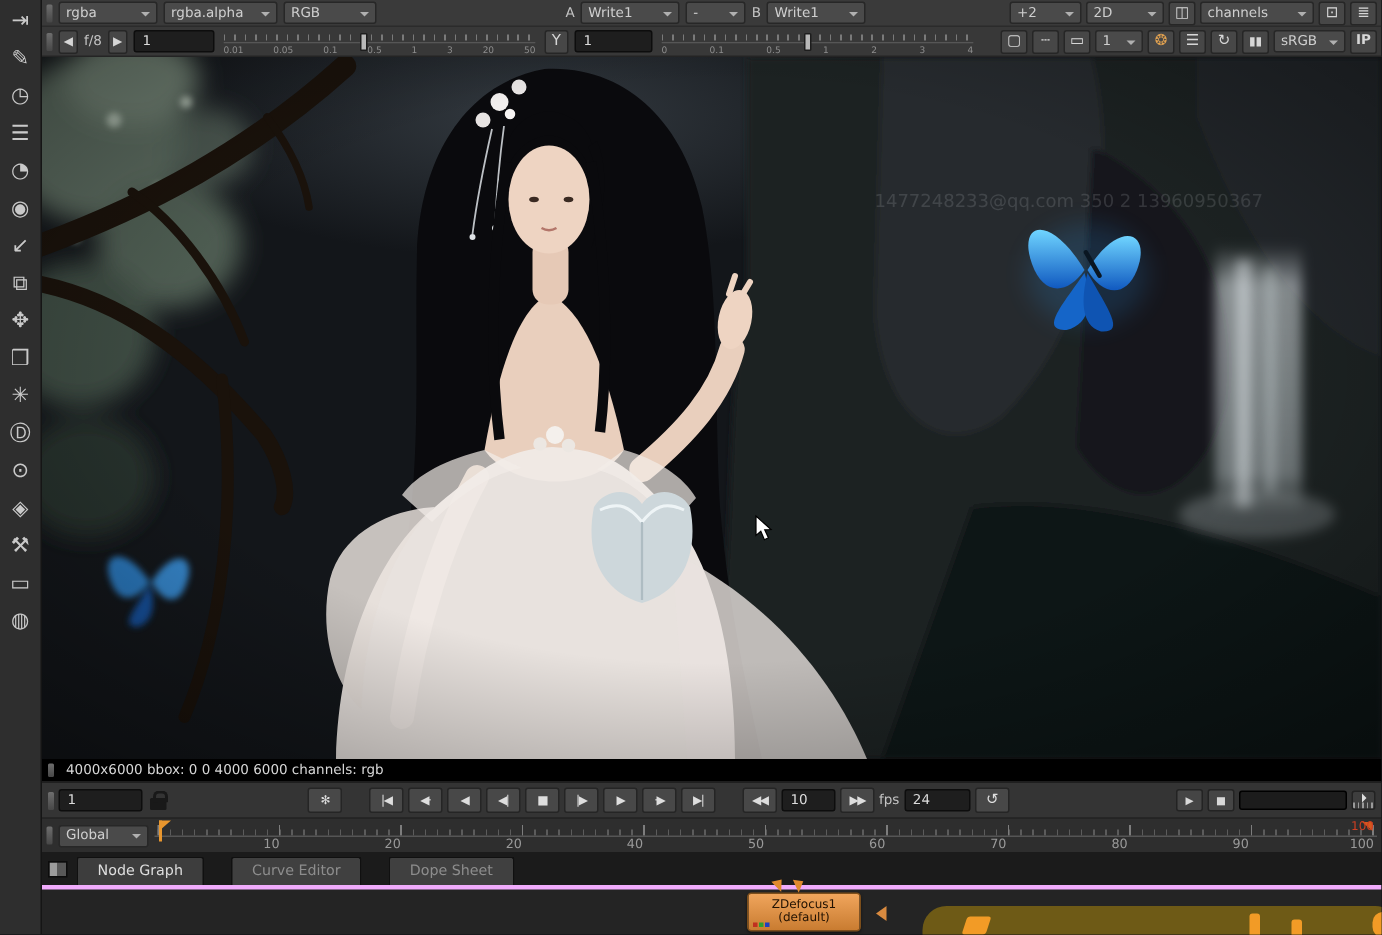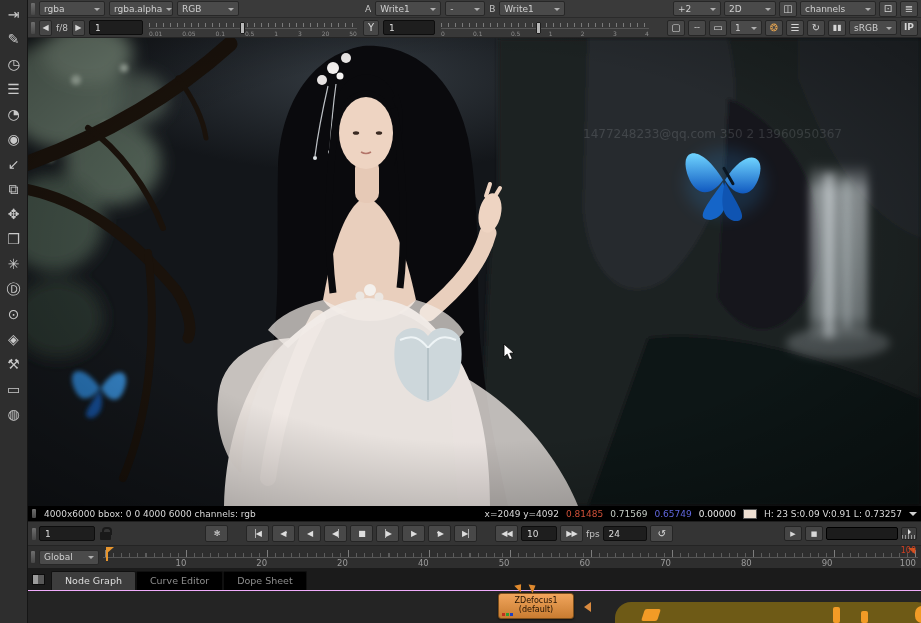--- a/index.html
+++ b/index.html
@@ -110,27 +110,27 @@
     border-top:7px solid #e8962e; border-right:8px solid transparent; }
   .playhead::after { content:""; position:absolute; left:0; top:-7px; width:2px; height:14px; background:#e8962e; }
   .end-flag { position:absolute; right:3px; top:2px; width:0; height:0;
     border-top:6px solid #d3591f; border-left:7px solid transparent; }
   .end-num { position:absolute; right:5px; top:0; font-size:8px; color:#cf3f22; }
 
   
   .tabbar { height:22px; background:#1b1b1b; display:flex; align-items:flex-end; gap:2px; padding:0 4px; }
   .pane-ico { width:13px; height:11px; margin:0 4px 5px 0; border:1px solid #0c0c0c;
     background:linear-gradient(to right,#9c9c9c 45%,#585858 45%); flex:none; }
-  .tabs { display:flex; gap:0; align-items:flex-end; }
-  .tab { height:19px; padding:3px 13px 0; font-size:9.5px; color:#8d8d8d; background:#000000;
+  .tabs { display:flex; gap:18px; align-items:flex-end; }
+  .tab { height:19px; padding:3px 13px 0; font-size:9.5px; color:#8d8d8d; background:#404040;
     border:1px solid #101010; border-bottom:none; border-radius:2px 2px 0 0; }
   .tab.active { background:#3d3d3d; color:#dedede; }
 
   
-  .nodegraph { position:relative; flex:none; height:33px; background:#242424; border-top:1px solid #f0abfc; overflow:visible; }
+  .nodegraph { position:relative; flex:none; height:33px; background:#242424; border-top:3px solid #f0abfc; overflow:visible; }
   .node {
     position:absolute; left:470px; top:2px; width:76px; height:26px;
     background:linear-gradient(#f0a55c,#c97c31); border:1px solid #7c4e1b; border-radius:3px;
     color:#221202; font-size:8px; line-height:1.15; text-align:center; padding-top:2px;
     box-shadow:0 1px 2px rgba(0,0,0,.5);
   }
   .node .chips { position:absolute; left:3px; bottom:2px; display:flex; gap:1px; }
   .chip { width:3px; height:3px; }
   .chip.r { background:#c03020; } .chip.g { background:#2fa030; } .chip.b { background:#2040c0; }
   .conn-tri { position:absolute; top:-6px; width:0; height:0;
@@ -174,21 +174,21 @@
       </div>
   </div>
 
   <div class="main">
 
     <div class="bar row1">
       <span class="grip"></span>
       <span class="dd" style="width:66px">
           <span>rgba</span>
         </span>
-      <span class="dd" style="width:64px">
+      <span class="dd" style="width:76px">
           <span>rgba.alpha</span>
         </span>
       <span class="dd" style="width:62px">
           <span>RGB</span>
         </span>
       <span class="spacer118"></span>
       <span class="lbl">A</span>
       <span class="dd" style="width:66px">
           <span>Write1</span>
         </span>
@@ -400,30 +400,20 @@
       </svg>
 
       <svg class="cursor" width="14" height="18" viewBox="0 0 14 18">
         <path d="M1,1 L1,14 L4.2,11.2 L6.6,16.8 L9.3,15.5 L6.8,10.2 L11,10 Z" fill="#ffffff" stroke="#000000" stroke-width="0.8"></path>
       </svg>
     </div>
 
     <div class="info-bar">
       <span class="grip" style="height:9px"></span>
       <span>4000x6000 bbox: 0 0 4000 6000 channels: rgb</span>
-      <span class="info-right">
-        <span>x=2049 y=4092</span>
-        <span class="val-r">0.81485</span>
-        <span class="val-g">0.71569</span>
-        <span class="val-b">0.65749</span>
-        <span class="val-a">0.00000</span>
-        <span class="swatch"></span>
-        <span>H: 23 S:0.09 V:0.91 L: 0.73257</span>
-        <span class="caret-down"></span>
-      </span>
     </div>
 
     <div class="playbar">
       <span class="grip"></span>
       <span class="field" style="width:56px">1</span>
       <span class="lock"></span>
       <span class="gap95"></span>
       <span class="tbtn">✻</span>
       <span class="gap12"></span>
       <span class="transport">

